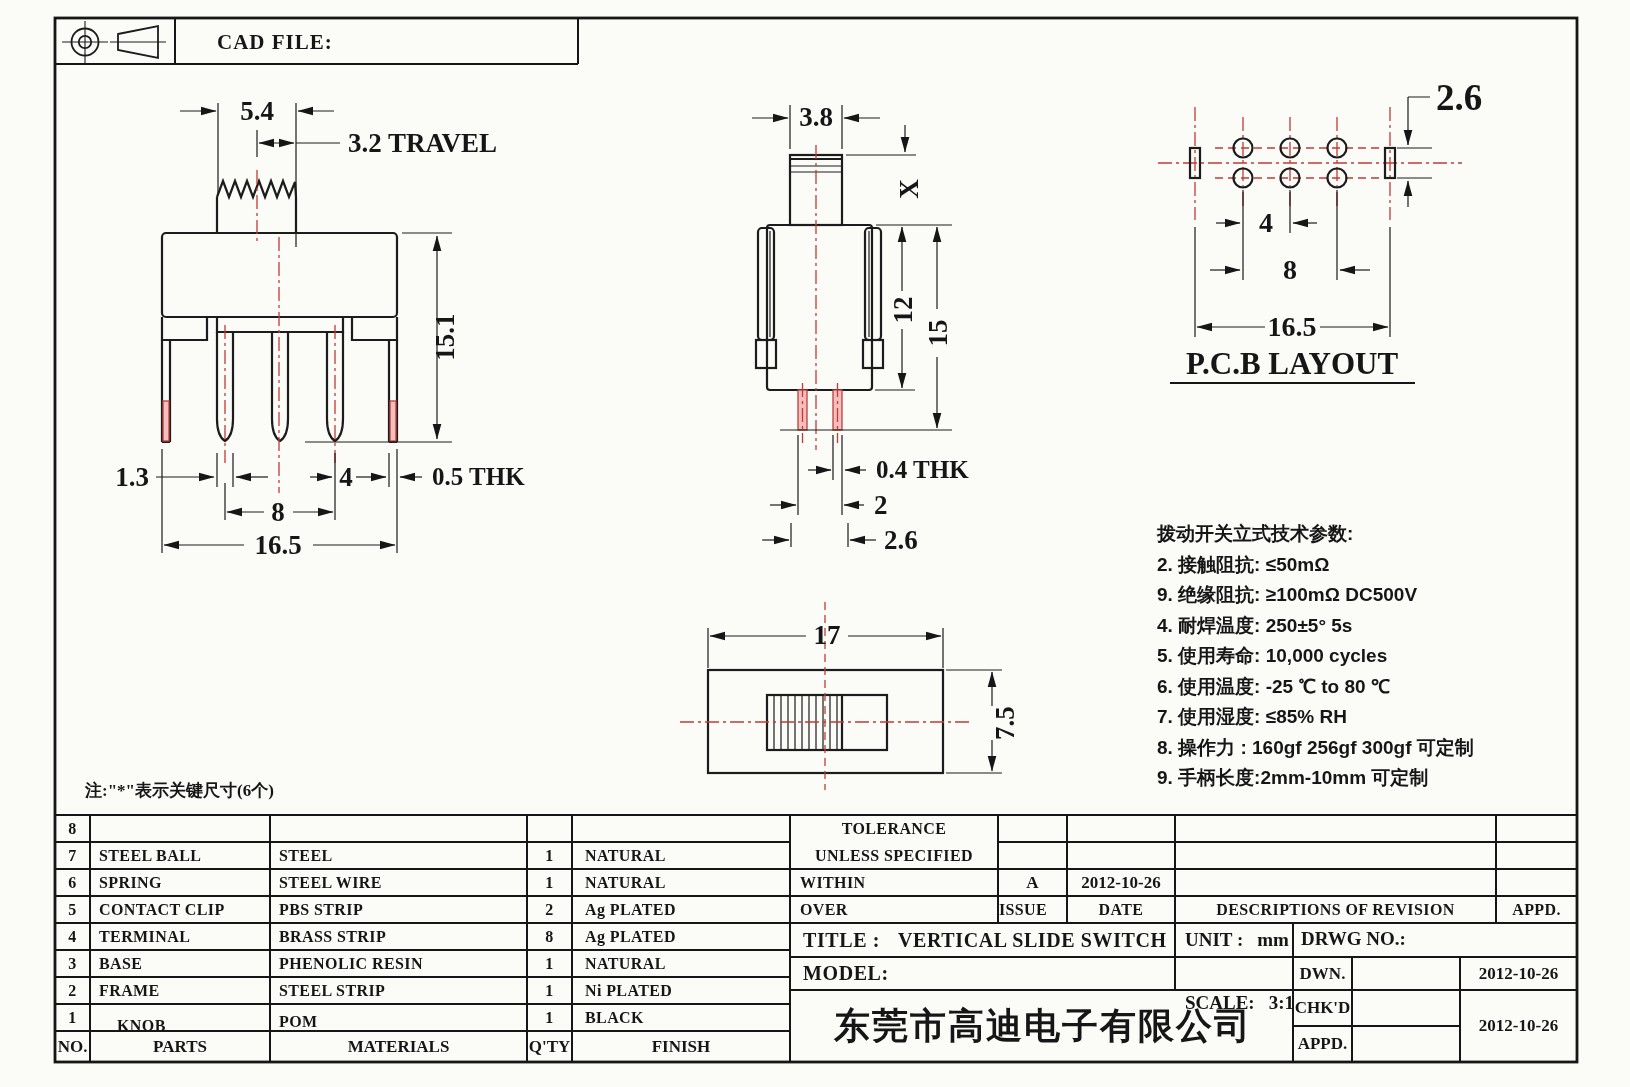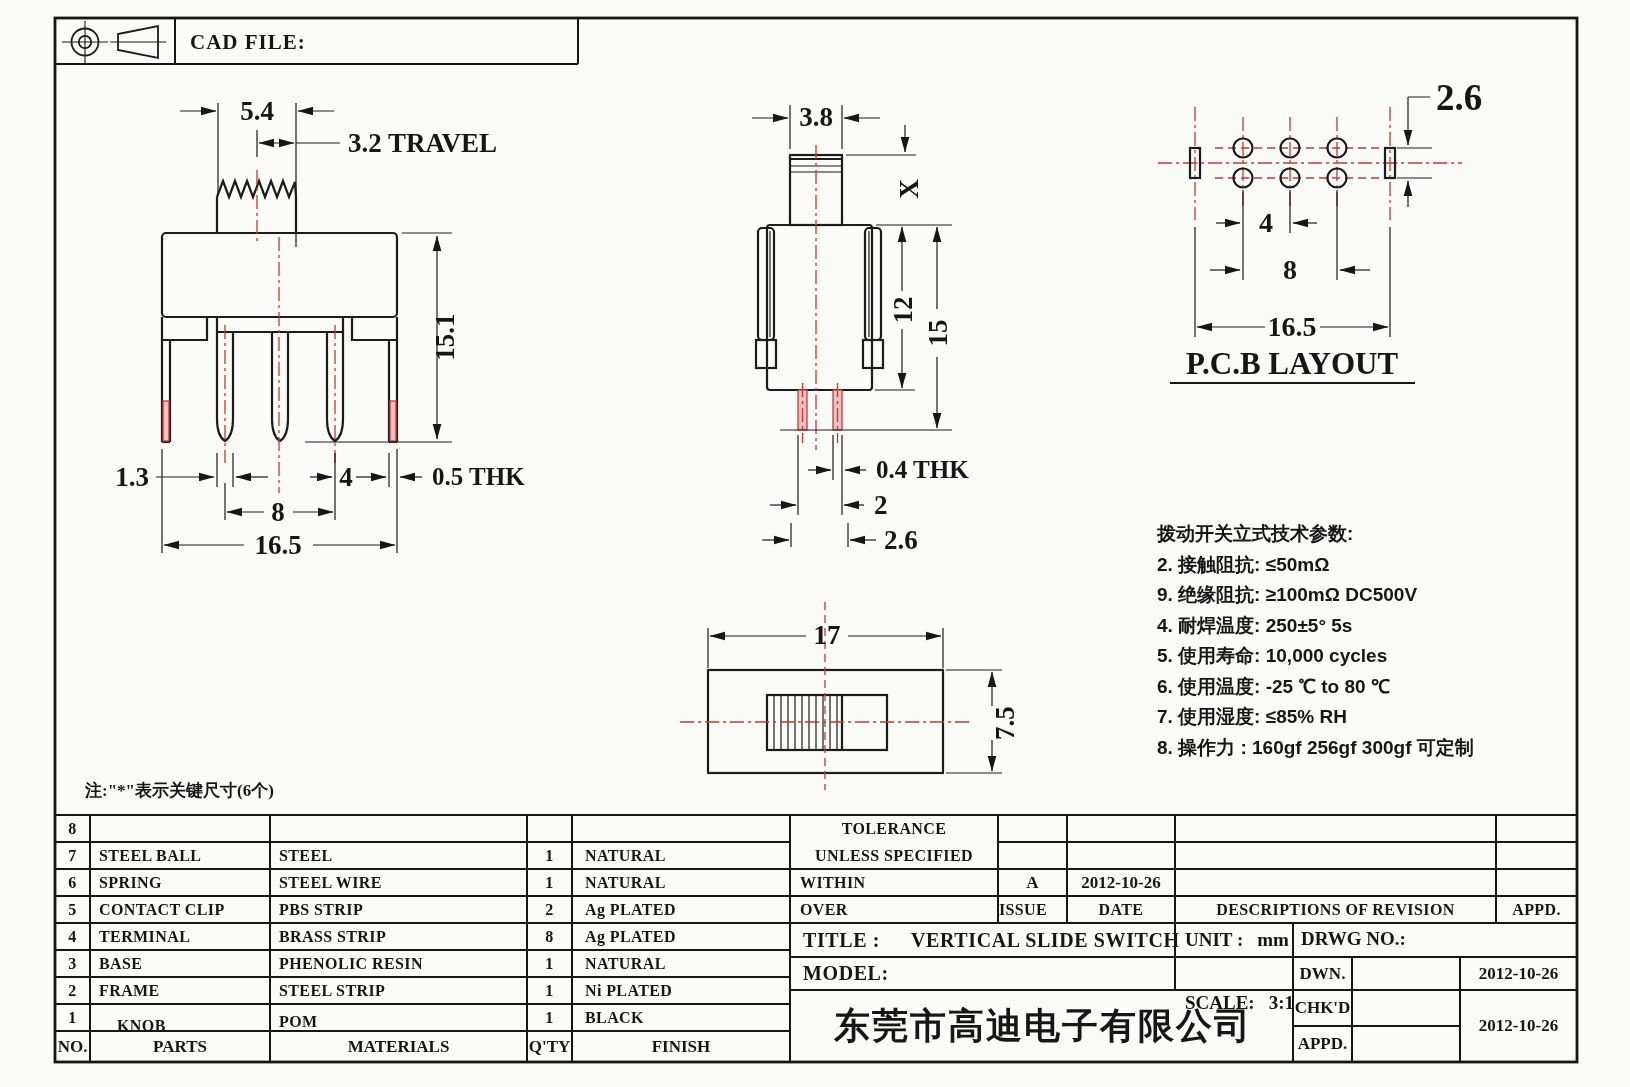--- a/index.html
+++ b/index.html
@@ -14,22 +14,22 @@
   .cld{stroke:#c23b34;stroke-width:1.3;fill:none;stroke-dasharray:8 5;}
   .pf{fill:#f5bdbd;stroke:#b5423a;stroke-width:1.3;}
   .grid{stroke:#161616;stroke-width:2;fill:none;}
   .bord{stroke:#161616;stroke-width:2.8;fill:none;}
   text.dim{font-family:"Liberation Serif",serif;font-weight:bold;font-size:27px;fill:#161616;}
   text.d25{font-size:25px;} text.d37{font-size:37px;} text.d31{font-size:31px;} text.d28{font-size:28px;}
   .t{position:absolute;font-weight:bold;color:#161616;white-space:nowrap;font-family:"Liberation Serif",serif;}
   .cellc{display:flex;align-items:center;justify-content:center;text-align:center;}
   .celll{display:flex;align-items:center;}
   .f16{font-size:16px;letter-spacing:.4px;} .f17{font-size:17px;}
-  .f19{font-size:19px;} .f20{font-size:20px;letter-spacing:.6px;} .f21{font-size:21px;letter-spacing:1px;}
-  .gap{gap:31px;} .gap14{gap:14px;}
+  .f19{font-size:19px;} .f20{font-size:20px;letter-spacing:.6px;} .f21{font-size:21px;letter-spacing:1px;margin-left:27px;}
+  .gap{gap:18px;} .gap14{gap:14px;}
   .rev{letter-spacing:12px;font-size:18px;}
   .tech{position:absolute;left:1157px;top:519px;width:420px;font-family:"Liberation Sans",sans-serif;
         font-weight:bold;font-size:19px;line-height:30.5px;color:#161616;}
   .company{font-family:"Liberation Sans",sans-serif;font-weight:bold;font-size:36px;letter-spacing:2px;}
   .note{font-size:17px;}
 </style>
 </head>
 <body>
 
 <div id="sheet">
@@ -225,20 +225,21 @@
 
   <div class="tech">
     <div>拨动开关立式技术参数:</div>
     <div>2. 接触阻抗: ≤50mΩ</div>
     <div>9. 绝缘阻抗: ≥100mΩ  DC500V</div>
     <div>4. 耐焊温度: 250±5°  5s</div>
     <div>5. 使用寿命: 10,000 cycles</div>
     <div>6. 使用温度: -25 ℃  to 80 ℃</div>
     <div>7. 使用湿度: ≤85% RH</div>
     <div>8. 操作力 : 160gf   256gf   300gf  可定制</div>
+    <div>9. 手柄长度:2mm-10mm  可定制</div>
   </div>
 
   <div class="t note" style="left:85px;top:779px">注:"*"表示关键尺寸(6个)</div>
 
   <div class="t f16 cellc" style="left:55px;top:815px;width:35px;height:27px">8</div>
   <div class="t f16 celll" style="left:99px;top:815px;width:170px;height:27px"></div>
   <div class="t f16 celll" style="left:279px;top:815px;width:247px;height:27px"></div>
   <div class="t f16 cellc" style="left:527px;top:815px;width:45px;height:27px"></div>
   <div class="t f16 celll" style="left:585px;top:815px;width:204px;height:27px"></div>
 

